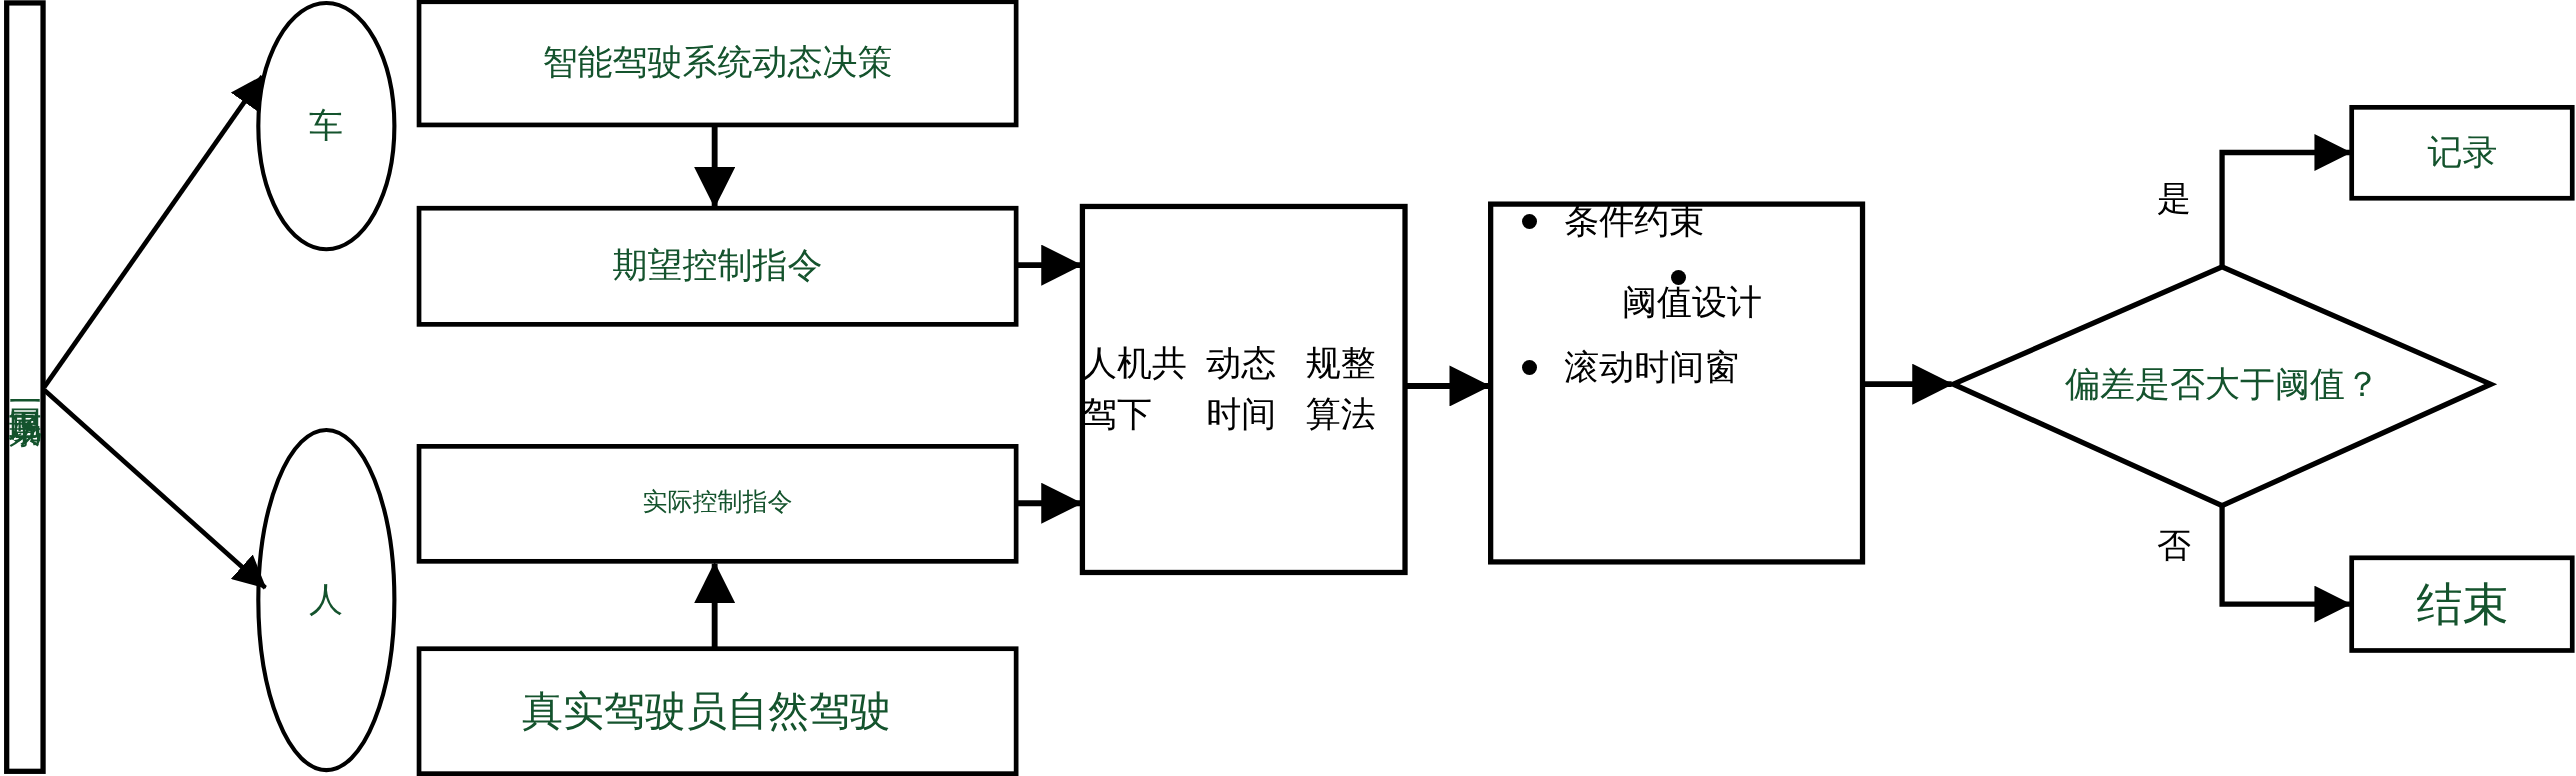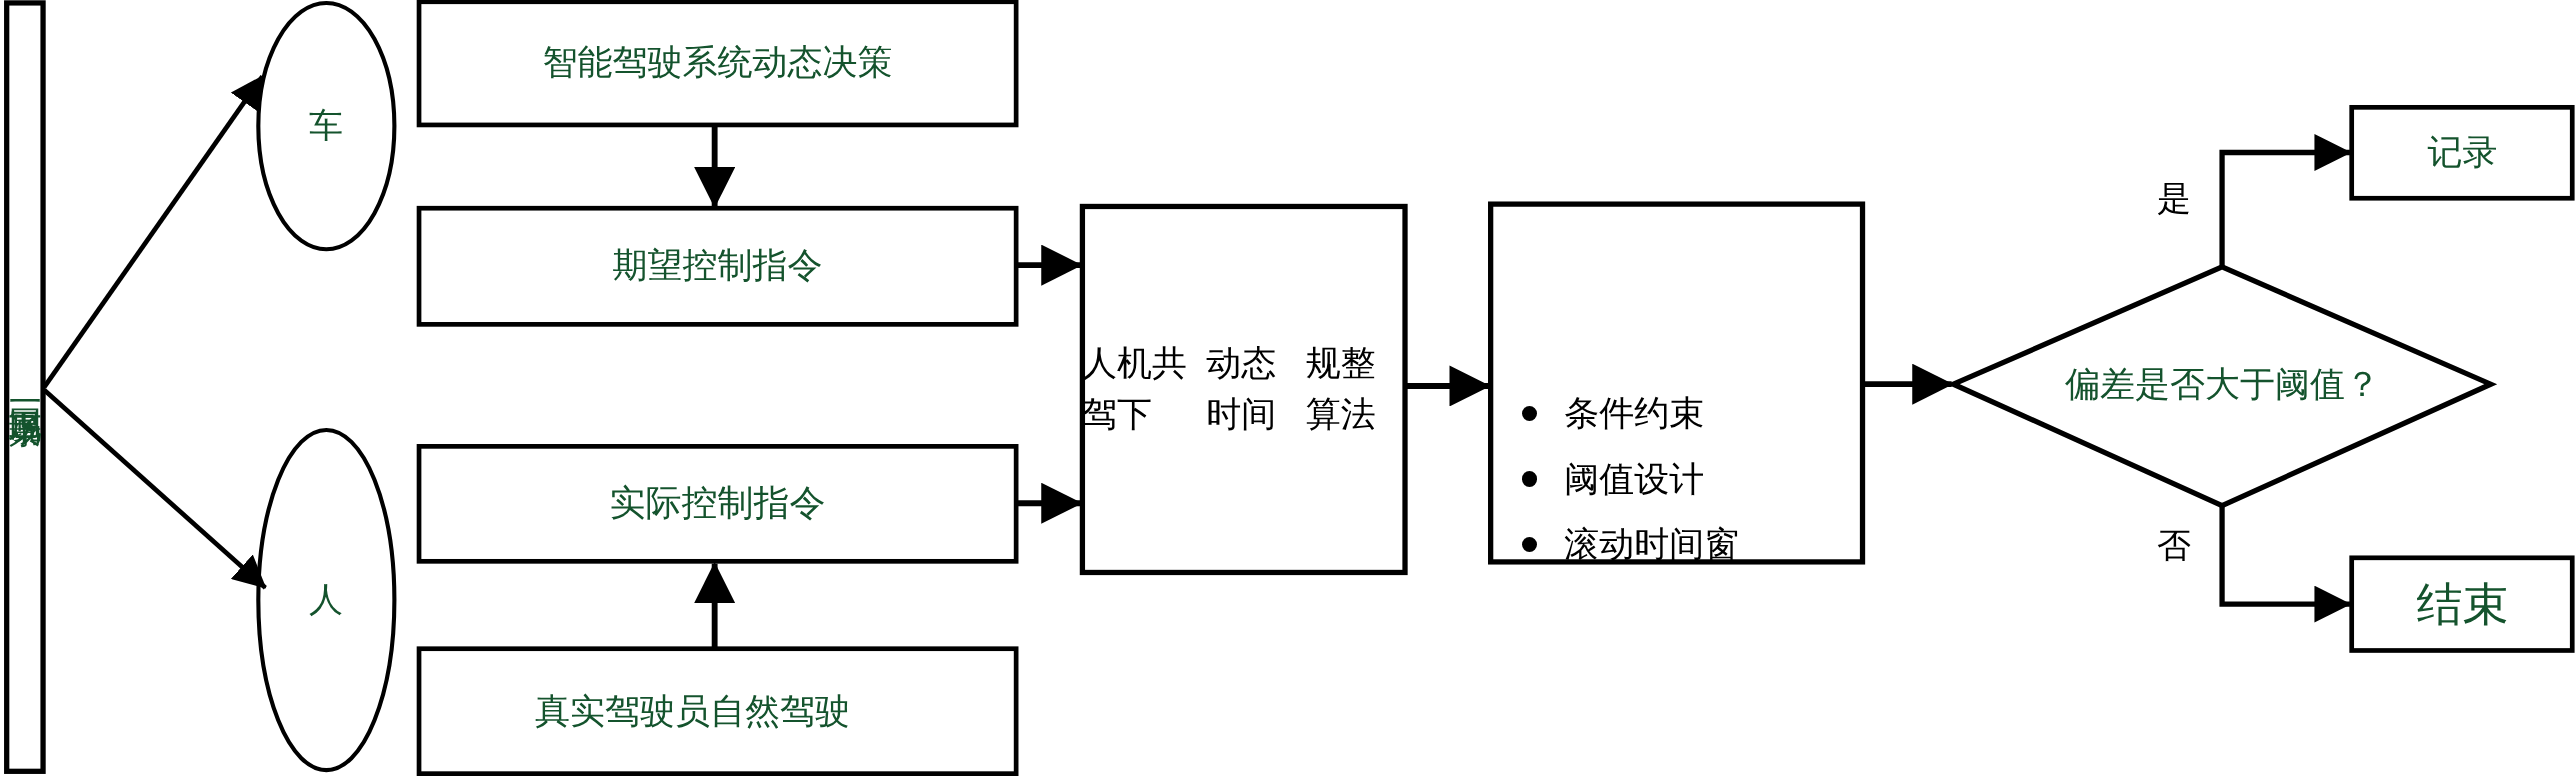--- a/index.html
+++ b/index.html
@@ -39,21 +39,21 @@
   }
   .lbl {
     position: absolute;
     color: #000000;
     white-space: pre;
   }
   .bullet-list {
     position: absolute;
     display: flex;
     flex-direction: column;
-    justify-content: flex-end;
+    justify-content: flex-start;
     color: #000;
   }
   .bullet-row {
     display: flex;
     align-items: center;
   }
   .bullet-dot {
     width: 15.3px;
     height: 15.3px;
     border-radius: 50%;
@@ -121,38 +121,38 @@
   <div class="node-text vert-text" style="left:6.5px; top:2.9px; width:36px; height:769px; font-size:33px;">同一工况场景下</div>
 
   <div class="node-text" style="left:258px; top:97px; width:136px; height:59px; font-size:34px;">车</div>
 
   <div class="node-text" style="left:258px; top:571px; width:136px; height:59px; font-size:34px;">人</div>
 
   <div class="node-text" style="left:419px; top:1.8px; width:597px; height:123px; font-size:35px;">智能驾驶系统动态决策</div>
 
   <div class="node-text" style="left:419px; top:208px; width:597px; height:116px; font-size:35px;">期望控制指令</div>
 
-  <div class="node-text" style="left:419px; top:446px; width:597px; height:115px; font-size:36px;">实际控制指令</div>
+  <div class="node-text" style="left:419px; top:446px; width:597px; height:115px; font-size:25px;font-family:Liberation Mono, monospace;">实际控制指令</div>
 
-  <div class="node-text" style="left:394px; top:649px; width:597px; height:125px; font-size:35px;">真实驾驶员自然驾驶</div>
+  <div class="node-text" style="left:408px; top:649px; width:597px; height:125px; font-size:41px;">真实驾驶员自然驾驶</div>
 
   <div style="position:absolute; left:1082px; top:207px; width:323px; height:366px;
               display:flex; flex-direction:row; align-items:center; justify-content:center;
               font-size:35px; line-height:1.45; color:#000;">
     <span>人机共驾下</span>
     <span>动态时间</span>
     <span>规整算法</span>
   </div>
 
   <div class="bullet-list" style="left:1522px; top:204px; width:340px; height:358px; font-size:35px; line-height:1.0;">
     <div class="bullet-row" style="margin-bottom:30.5px;">
       <span class="bullet-dot"></span>
       <span>条件约束</span>
     </div>
-    <div class="bullet-row" style="margin-bottom:30.5px;">
+    <div class="bullet-row" style="margin-bottom:30.5px;flex-direction:column;">
       <span class="bullet-dot"></span>
       <span>阈值设计</span>
     </div>
     <div class="bullet-row">
       <span class="bullet-dot"></span>
       <span>滚动时间窗</span>
     </div>
   </div>
 
   <div class="node-text" style="left:2352px; top:107px; width:221px; height:91px; font-size:35px;">记录</div>

